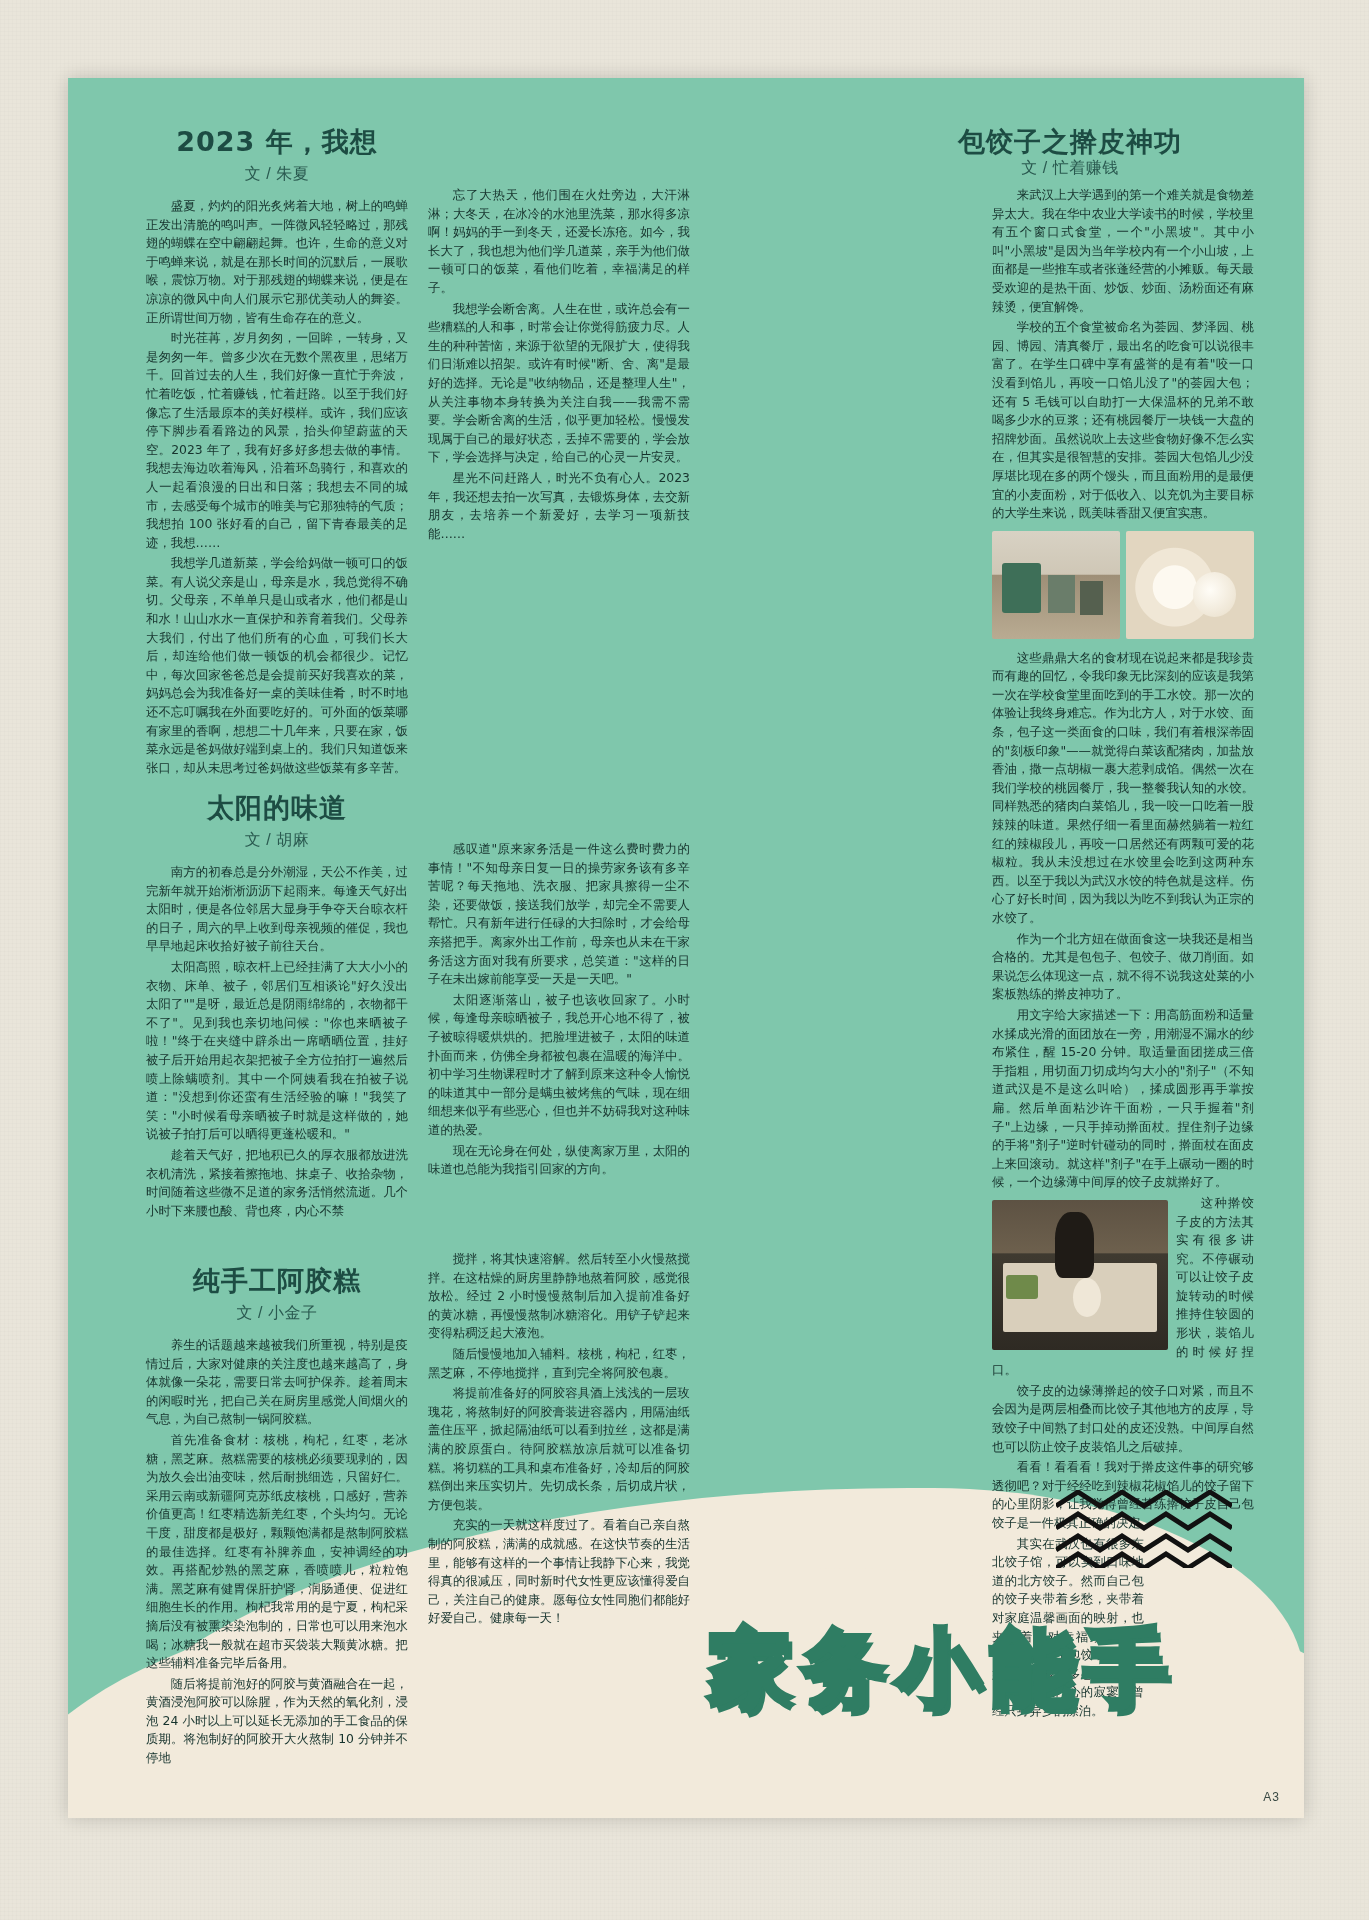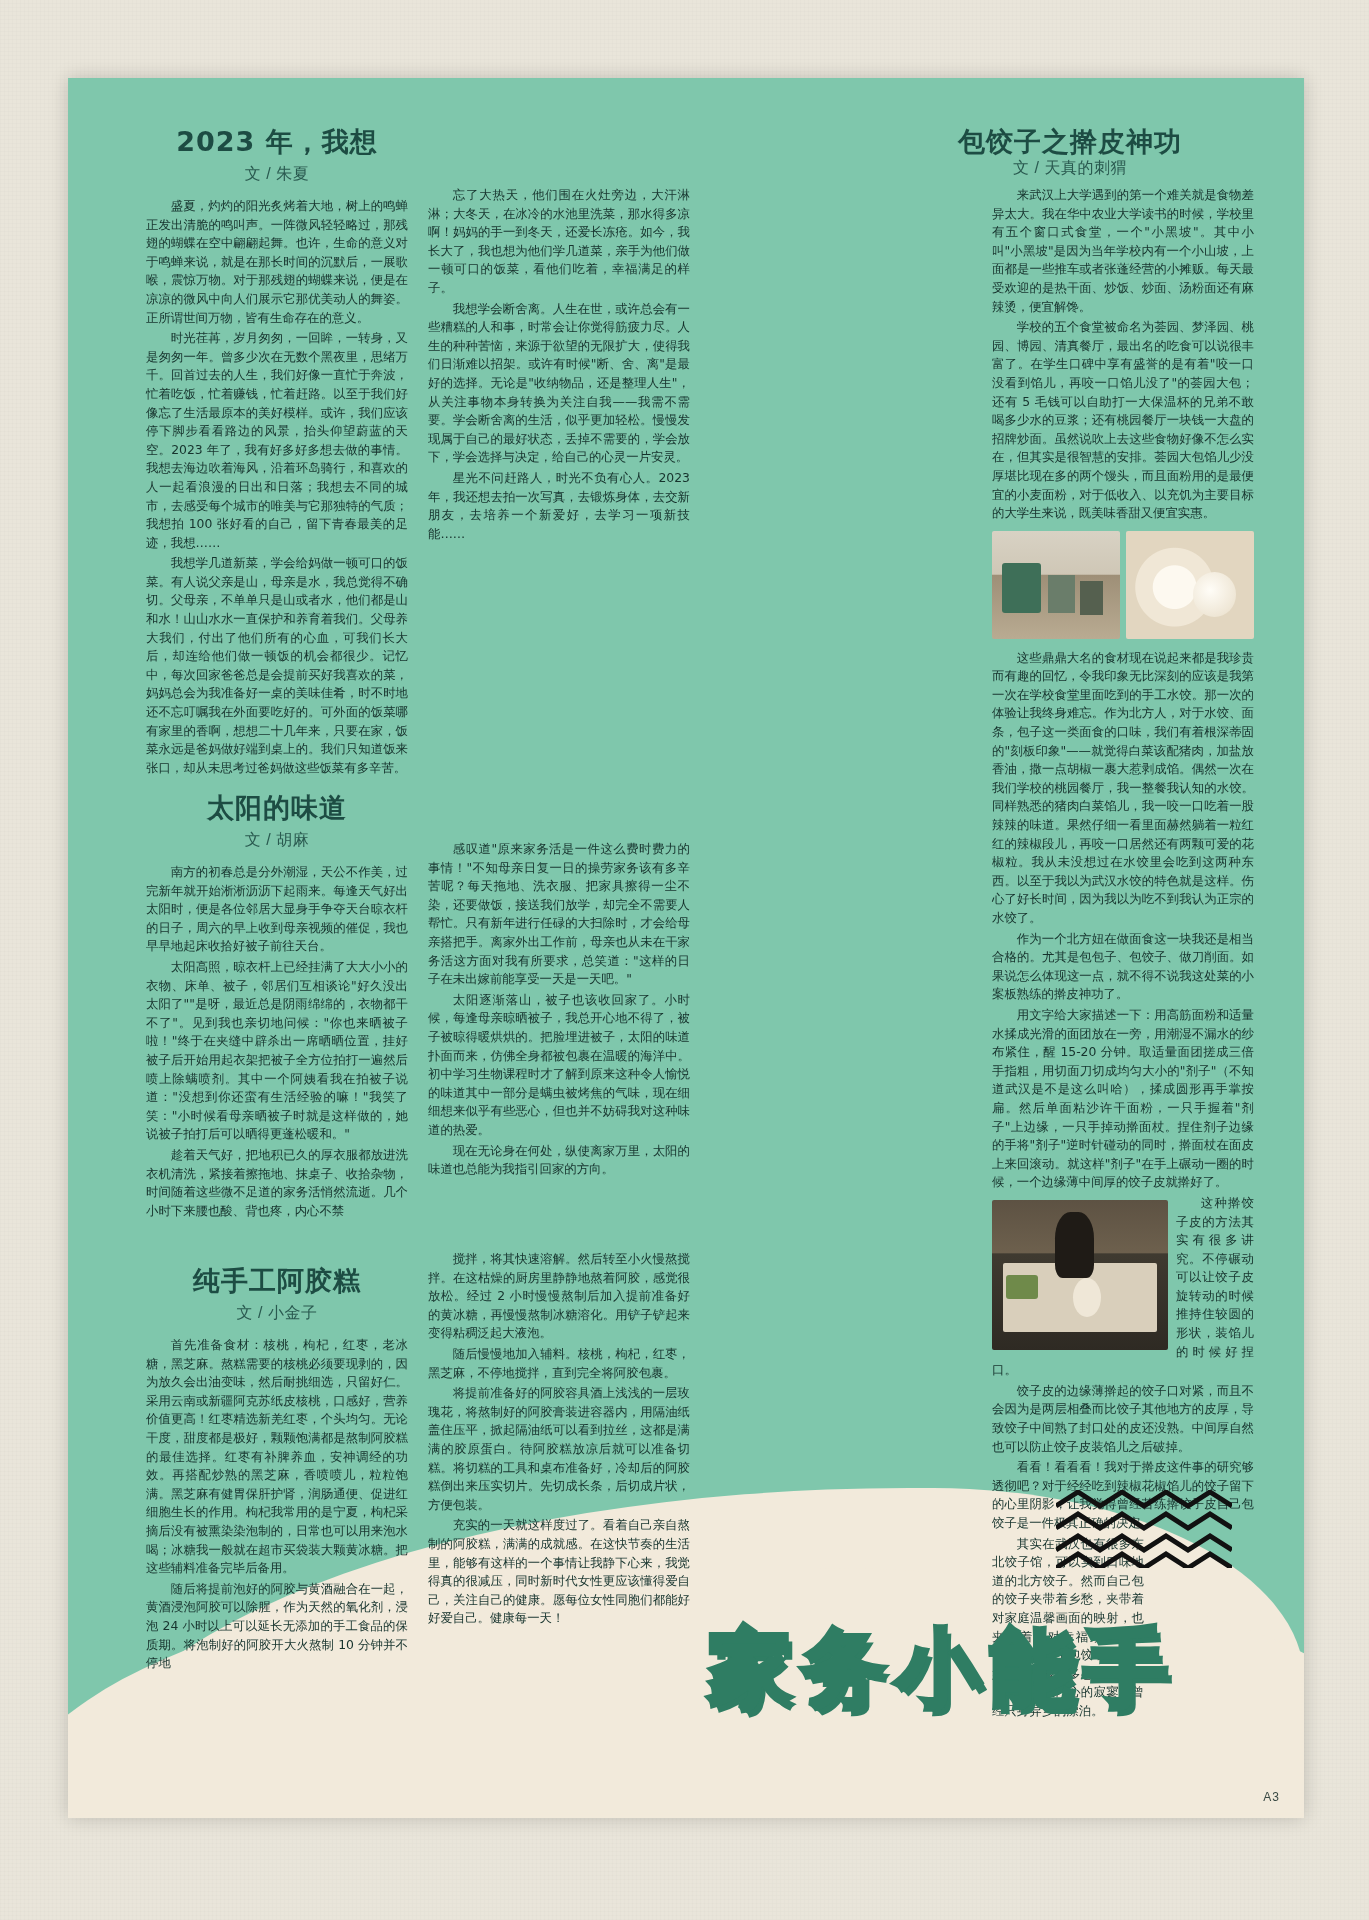--- a/index.html
+++ b/index.html
@@ -147,20 +147,21 @@
       <h1 class="title">太阳的味道</h1>
       <div class="byline">文 / 胡麻</div>
       <p class="para">南方的初春总是分外潮湿，天公不作美，过完新年就开始淅淅沥沥下起雨来。每逢天气好出太阳时，便是各位邻居大显身手争夺天台晾衣杆的日子，周六的早上收到母亲视频的催促，我也早早地起床收拾好被子前往天台。</p>
       <p class="para">太阳高照，晾衣杆上已经挂满了大大小小的衣物、床单、被子，邻居们互相谈论"好久没出太阳了""是呀，最近总是阴雨绵绵的，衣物都干不了"。见到我也亲切地问候："你也来晒被子啦！"终于在夹缝中辟杀出一席晒晒位置，挂好被子后开始用起衣架把被子全方位拍打一遍然后喷上除螨喷剂。其中一个阿姨看我在拍被子说道："没想到你还蛮有生活经验的嘛！"我笑了笑："小时候看母亲晒被子时就是这样做的，她说被子拍打后可以晒得更蓬松暖和。"</p>
       <p class="para">趁着天气好，把地积已久的厚衣服都放进洗衣机清洗，紧接着擦拖地、抹桌子、收拾杂物，时间随着这些微不足道的家务活悄然流逝。几个小时下来腰也酸、背也疼，内心不禁</p>
     </div>
 
     <div class="col c1" style="top:1148px;margin-top:37px;">
       <h1 class="title">纯手工阿胶糕</h1>
       <div class="byline">文 / 小金子</div>
+      <p class="para">养生的话题越来越被我们所重视，特别是疫情过后，大家对健康的关注度也越来越高了，身体就像一朵花，需要日常去呵护保养。趁着周末的闲暇时光，把自己关在厨房里感觉人间烟火的气息，为自己熬制一锅阿胶糕。</p>
       <p class="para">首先准备食材：核桃，枸杞，红枣，老冰糖，黑芝麻。熬糕需要的核桃必须要现剥的，因为放久会出油变味，然后耐挑细选，只留好仁。采用云南或新疆阿克苏纸皮核桃，口感好，营养价值更高！红枣精选新羌红枣，个头均匀。无论干度，甜度都是极好，颗颗饱满都是熬制阿胶糕的最佳选择。红枣有补脾养血，安神调经的功效。再搭配炒熟的黑芝麻，香喷喷儿，粒粒饱满。黑芝麻有健胃保肝护肾，润肠通便、促进红细胞生长的作用。枸杞我常用的是宁夏，枸杞采摘后没有被熏染染泡制的，日常也可以用来泡水喝；冰糖我一般就在超市买袋装大颗黄冰糖。把这些辅料准备完毕后备用。</p>
       <p class="para">随后将提前泡好的阿胶与黄酒融合在一起，黄酒浸泡阿胶可以除腥，作为天然的氧化剂，浸泡 24 小时以上可以延长无添加的手工食品的保质期。将泡制好的阿胶开大火熬制 10 分钟并不停地</p>
     </div>
 
     <div class="col c2" style="top:108px;">
       <p class="para">忘了大热天，他们围在火灶旁边，大汗淋淋；大冬天，在冰冷的水池里洗菜，那水得多凉啊！妈妈的手一到冬天，还爱长冻疮。如今，我长大了，我也想为他们学几道菜，亲手为他们做一顿可口的饭菜，看他们吃着，幸福满足的样子。</p>
       <p class="para">我想学会断舍离。人生在世，或许总会有一些糟糕的人和事，时常会让你觉得筋疲力尽。人生的种种苦恼，来源于欲望的无限扩大，使得我们日渐难以招架。或许有时候"断、舍、离"是最好的选择。无论是"收纳物品，还是整理人生"，从关注事物本身转换为关注自我——我需不需要。学会断舍离的生活，似乎更加轻松。慢慢发现属于自己的最好状态，丢掉不需要的，学会放下，学会选择与决定，给自己的心灵一片安灵。</p>
       <p class="para">星光不问赶路人，时光不负有心人。2023 年，我还想去拍一次写真，去锻炼身体，去交新朋友，去培养一个新爱好，去学习一项新技能……</p>
     </div>
 
@@ -172,21 +173,21 @@
 
     <div class="col c2" style="top:1172px;">
       <p class="para">搅拌，将其快速溶解。然后转至小火慢熬搅拌。在这枯燥的厨房里静静地熬着阿胶，感觉很放松。经过 2 小时慢慢熬制后加入提前准备好的黄冰糖，再慢慢熬制冰糖溶化。用铲子铲起来变得粘稠泛起大液泡。</p>
       <p class="para">随后慢慢地加入辅料。核桃，枸杞，红枣，黑芝麻，不停地搅拌，直到完全将阿胶包裹。</p>
       <p class="para">将提前准备好的阿胶容具酒上浅浅的一层玫瑰花，将熬制好的阿胶膏装进容器内，用隔油纸盖住压平，掀起隔油纸可以看到拉丝，这都是满满的胶原蛋白。待阿胶糕放凉后就可以准备切糕。将切糕的工具和桌布准备好，冷却后的阿胶糕倒出来压实切片。先切成长条，后切成片状，方便包装。</p>
       <p class="para">充实的一天就这样度过了。看着自己亲自熬制的阿胶糕，满满的成就感。在这快节奏的生活里，能够有这样的一个事情让我静下心来，我觉得真的很减压，同时新时代女性更应该懂得爱自己，关注自己的健康。愿每位女性同胞们都能好好爱自己。健康每一天！</p>
     </div>
 
     <div class="col c3" style="top:46px;">
       <h1 class="title" style="text-align:center;white-space:nowrap;position:absolute;left:120px;top:0;width:480px;">包饺子之擀皮神功</h1>
-      <div class="byline" style="position:absolute;left:120px;top:34px;width:480px;">文 / 天真的刺猬</div>
+      <div class="byline" style="position:absolute;left:120px;top:34px;width:480px;">文 / 忙着赚钱</div>
     </div>
 
     <div class="col c3" style="top:108px;">
       
     </div>
 
     <div class="col c4" style="top:108px;">
       <p class="para">来武汉上大学遇到的第一个难关就是食物差异太大。我在华中农业大学读书的时候，学校里有五个窗口式食堂，一个"小黑坡"。其中小叫"小黑坡"是因为当年学校内有一个小山坡，上面都是一些推车或者张蓬经营的小摊贩。每天最受欢迎的是热干面、炒饭、炒面、汤粉面还有麻辣烫，便宜解馋。</p>
       <p class="para">学校的五个食堂被命名为荟园、梦泽园、桃园、博园、清真餐厅，最出名的吃食可以说很丰富了。在学生口碑中享有盛誉的是有着"咬一口没看到馅儿，再咬一口馅儿没了"的荟园大包；还有 5 毛钱可以自助打一大保温杯的兄弟不敢喝多少水的豆浆；还有桃园餐厅一块钱一大盘的招牌炒面。虽然说吹上去这些食物好像不怎么实在，但其实是很智慧的安排。荟园大包馅儿少没厚堪比现在多的两个馒头，而且面粉用的是最便宜的小麦面粉，对于低收入、以充饥为主要目标的大学生来说，既美味香甜又便宜实惠。</p>
 

